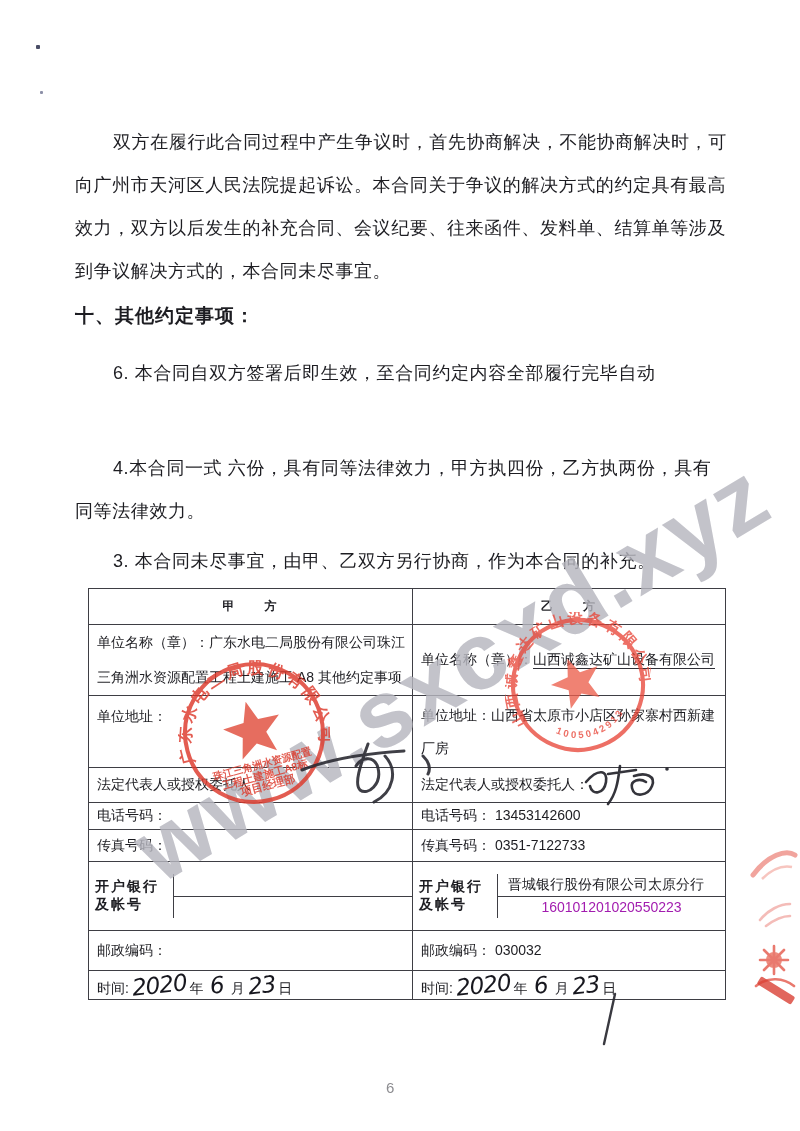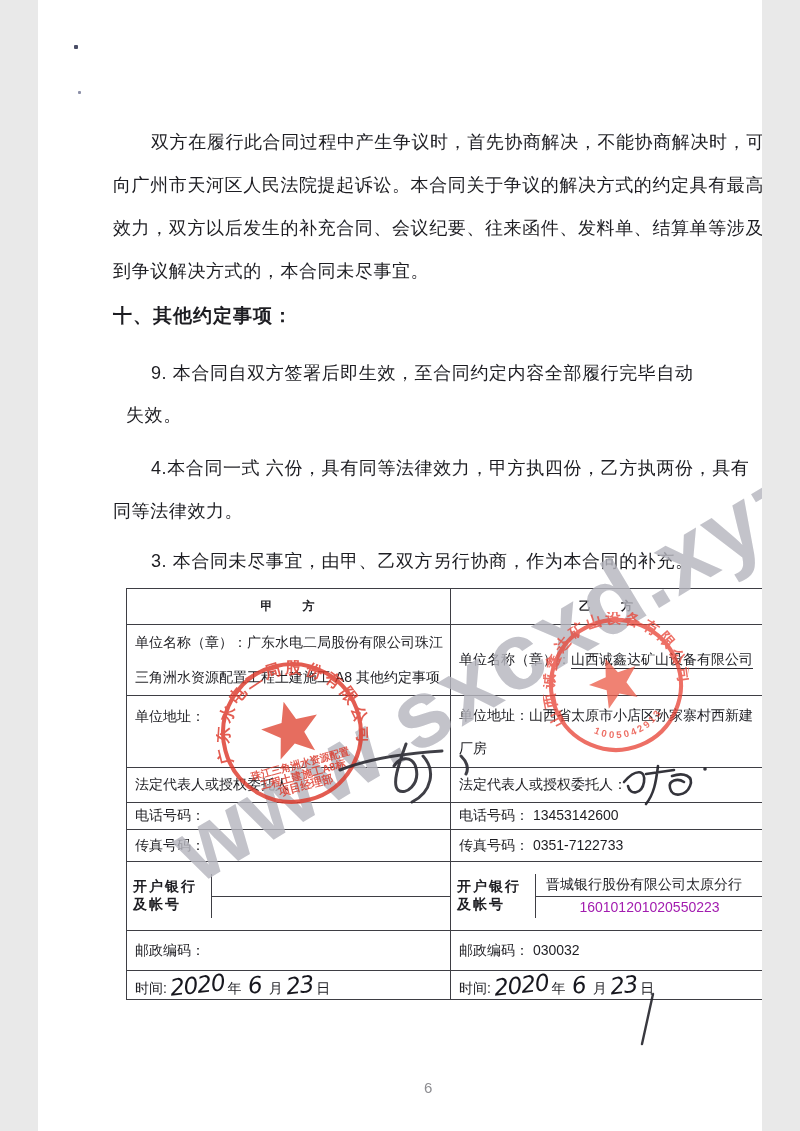--- a/index.html
+++ b/index.html
@@ -1,17 +1,17 @@
 <!DOCTYPE html>
 <html><head>
 <meta charset="utf-8">
 <style>
   html,body{margin:0;padding:0;background:#e9e9e9;}
   .page{
-    position:relative;width:724px;height:1131px;background:#ffffff;
+    position:relative;width:800px;height:1131px;background:#ffffff;
     margin:0 auto;overflow:hidden;
     font-family:"Liberation Sans","DejaVu Sans",sans-serif;color:#1d1d22;
   }
   
   .blk{position:absolute;left:75px;width:676px;font-size:18px;letter-spacing:.6px;}
   .tl{height:43px;line-height:43px;white-space:nowrap;}
   .tl2{height:42px;line-height:42px;white-space:nowrap;}
   .ind{padding-left:38px;}
   .ind-s{padding-left:13px;}
   .heading{position:absolute;left:75px;top:303px;font-size:19px;font-weight:bold;letter-spacing:1px;}
@@ -59,22 +59,21 @@
   <div class="blk" style="top:121px">
     <div class="tl ind">双方在履行此合同过程中产生争议时，首先协商解决，不能协商解决时，可</div>
     <div class="tl">向广州市天河区人民法院提起诉讼。本合同关于争议的解决方式的约定具有最高</div>
     <div class="tl">效力，双方以后发生的补充合同、会议纪要、往来函件、发料单、结算单等涉及</div>
     <div class="tl">到争议解决方式的，本合同未尽事宜。</div>
   </div>
 
   <div class="heading">十、其他约定事项：</div>
 
   <div class="blk" style="top:352px">
-    <div class="tl2 ind">9. 本合同自双方签署后即生效，至合同约定内容全部履行完毕自动</div>
-    <div class="tl2 ind-s">失效。</div>
+    <div class="tl2 ind">6. 本合同自双方签署后即生效，至合同约定内容全部履行完毕自动</div>
   </div>
 
   <div class="blk" style="top:447px">
     <div class="tl ind">4.本合同一式 六份，具有同等法律效力，甲方执四份，乙方执两份，具有</div>
     <div class="tl">同等法律效力。</div>
   </div>
 
   <div class="blk" style="top:540px">
     <div class="tl ind">3. 本合同未尽事宜，由甲、乙双方另行协商，作为本合同的补充。</div>
   </div>

